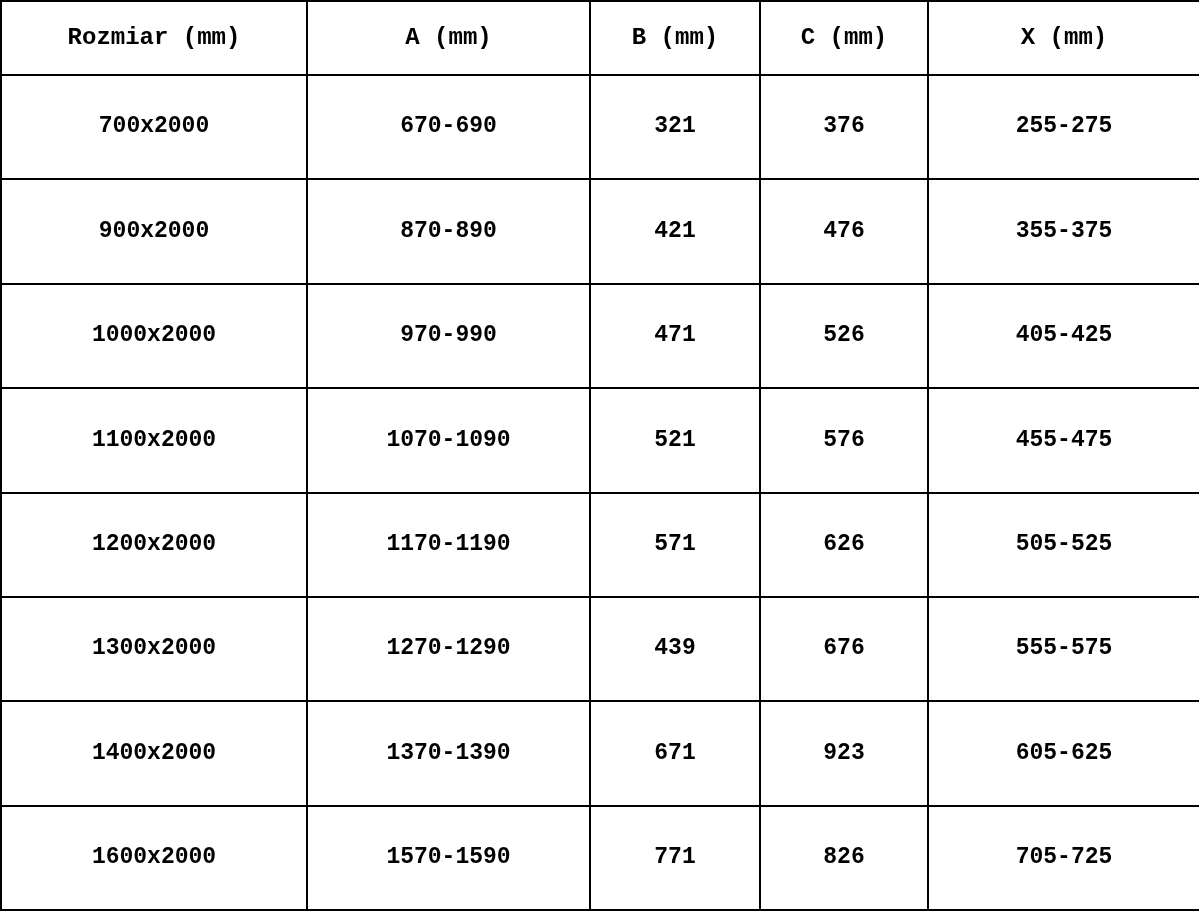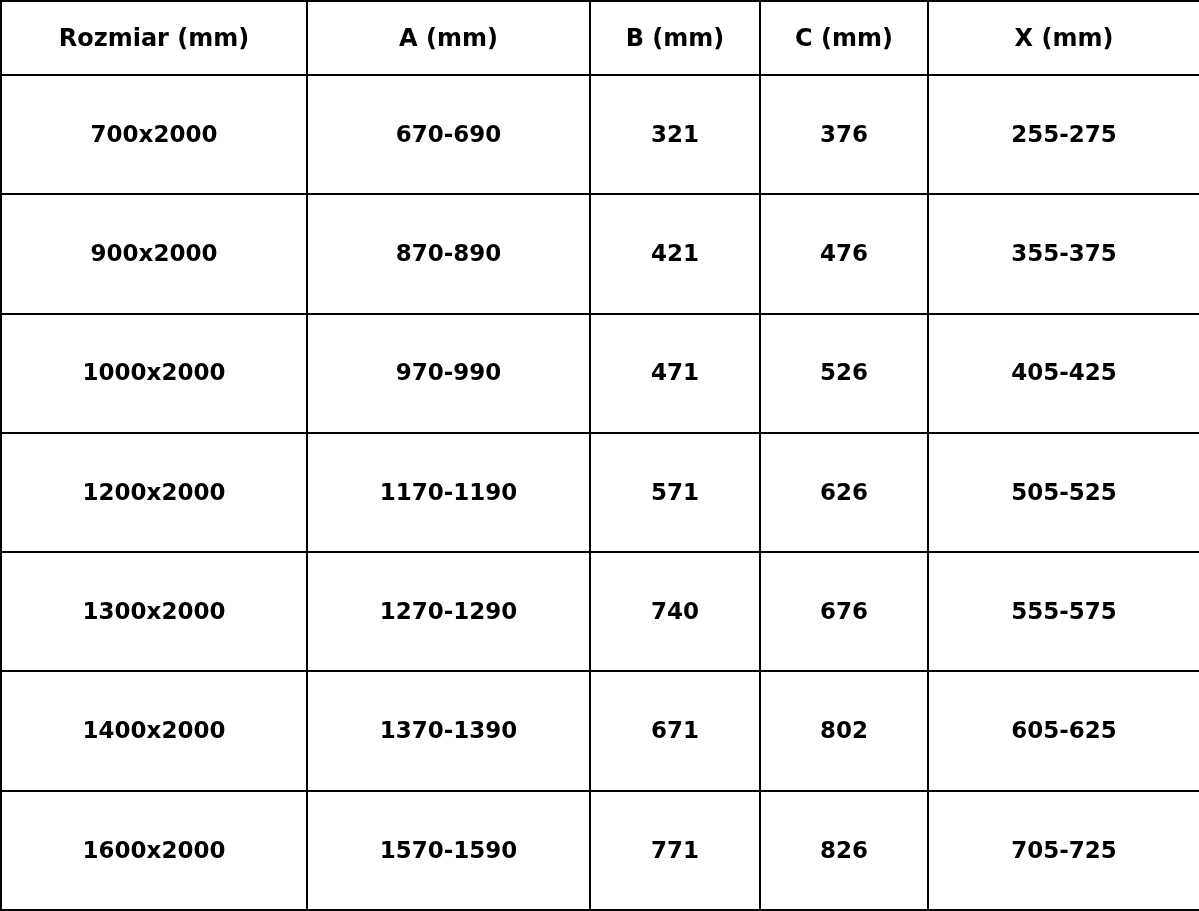--- a/index.html
+++ b/index.html
@@ -11,20 +11,21 @@
     width: 1199px;
     height: 911px;
     font-family: "DejaVu Sans", sans-serif;
     color: #000000;
     overflow: hidden;
   }
   .table-wrap {
     width: 1199px;
     height: 729px;
     box-sizing: border-box;
+    font-family: Liberation Mono, monospace;
   }
   table.size-table {
     border-collapse: collapse;
     width: 1199px;
     height: 911px;
     table-layout: fixed;
   }
   table.size-table th,
   table.size-table td {
     border: 2px solid #000000;
@@ -91,38 +92,45 @@
         <td>355-375</td>
       </tr>
       <tr>
         <td>1000x2000</td>
         <td>970-990</td>
         <td>471</td>
         <td>526</td>
         <td>405-425</td>
       </tr>
       <tr>
+        <td>1100x2000</td>
+        <td>1070-1090</td>
+        <td>521</td>
+        <td>576</td>
+        <td>455-475</td>
+      </tr>
+      <tr>
         <td>1200x2000</td>
         <td>1170-1190</td>
         <td>571</td>
         <td>626</td>
         <td>505-525</td>
       </tr>
       <tr>
         <td>1300x2000</td>
         <td>1270-1290</td>
-        <td>740</td>
+        <td>439</td>
         <td>676</td>
         <td>555-575</td>
       </tr>
       <tr>
         <td>1400x2000</td>
         <td>1370-1390</td>
         <td>671</td>
-        <td>802</td>
+        <td>923</td>
         <td>605-625</td>
       </tr>
       <tr>
         <td>1600x2000</td>
         <td>1570-1590</td>
         <td>771</td>
         <td>826</td>
         <td>705-725</td>
       </tr>
     </tbody>

